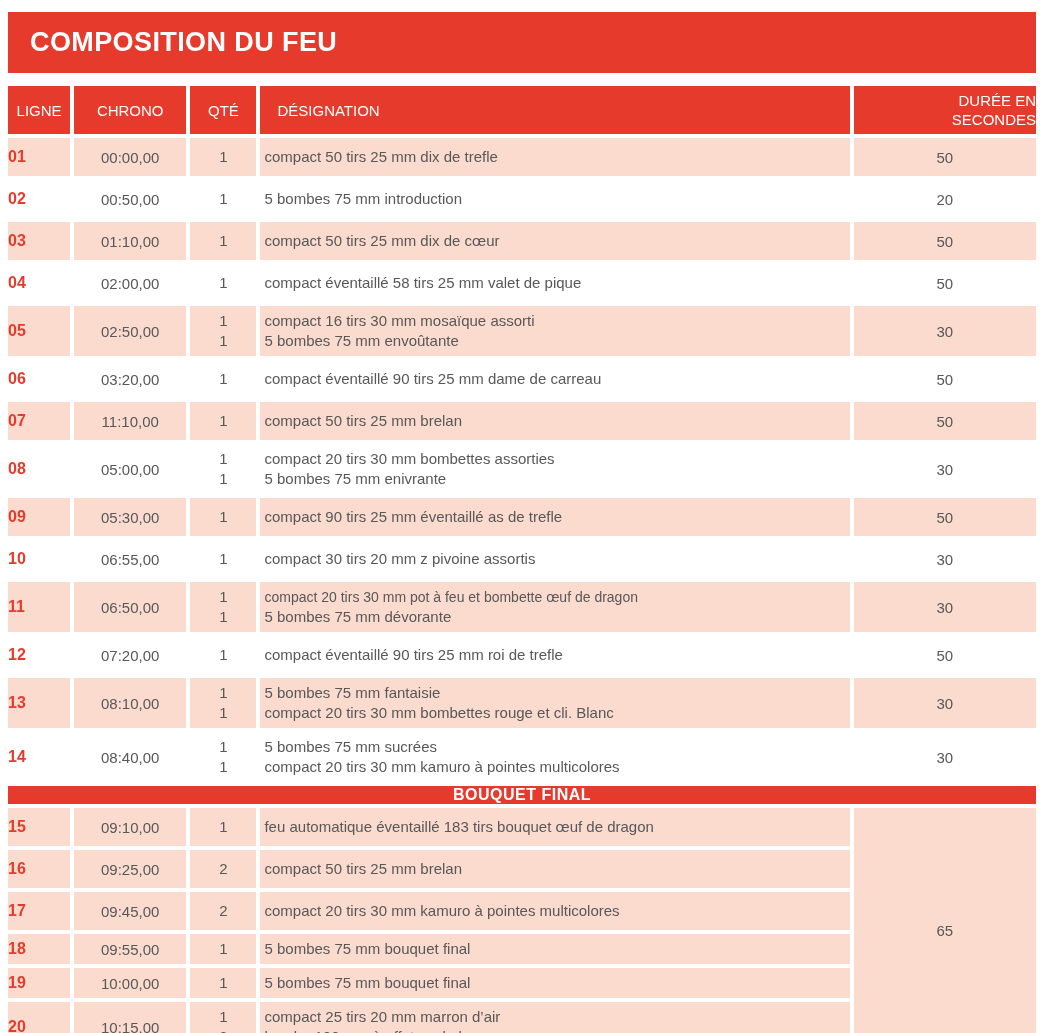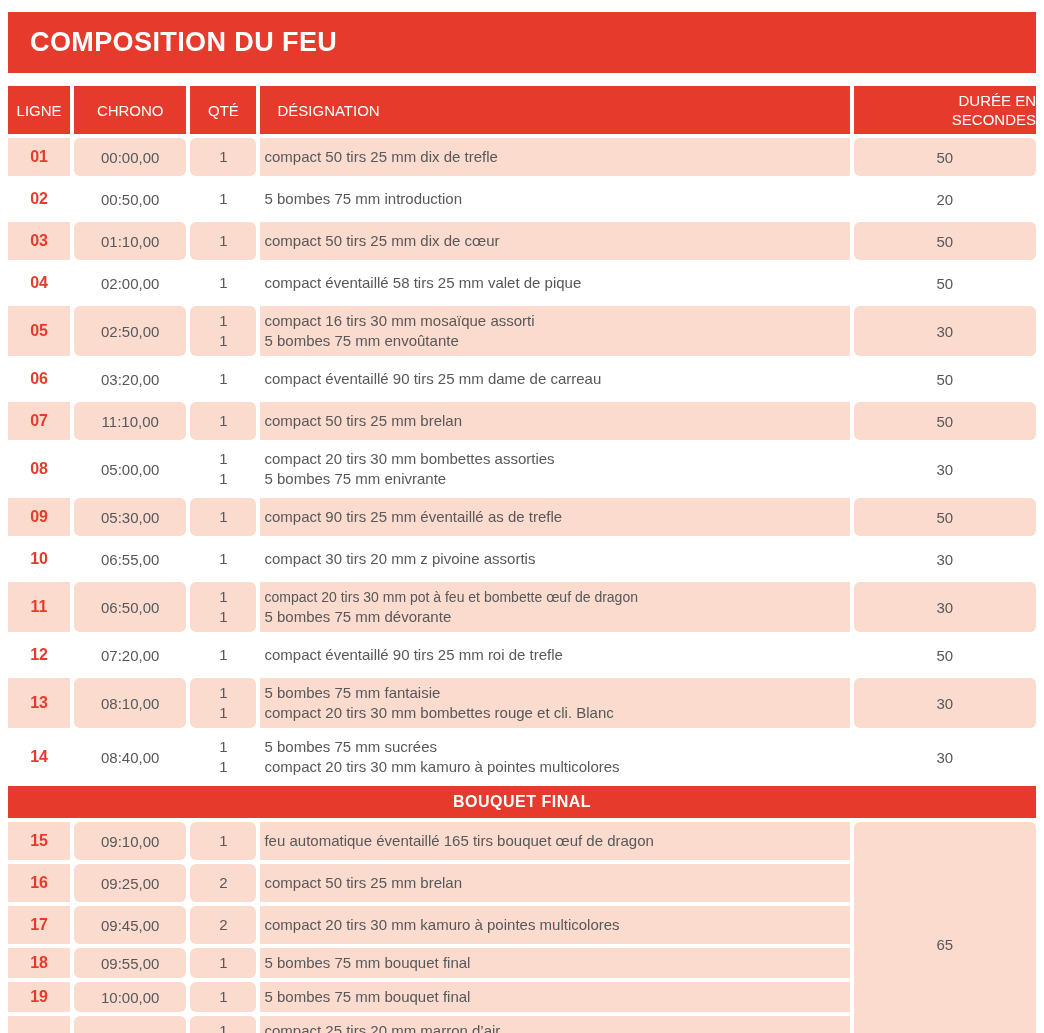--- a/index.html
+++ b/index.html
@@ -54,39 +54,38 @@
     color: var(--gray);
     vertical-align: middle;
     padding: 0;
     background: transparent;
   }
   tr.shaded td { background: var(--pink); }
 
   td.ligne {
     color: var(--red);
     font-weight: bold;
-    text-align: center;
     font-size: 16px;
   }
-  td.chrono, td.qte, td.duree { text-align: center; border-radius: 6px; }
+  td.chrono, td.qte, td.duree { text-align: center; }
   td.qte { white-space: pre-line; line-height: 20px; }
   td.designation { padding-left: 4px; }
   td.designation div { line-height: 20px; }
   td.designation div.line-sm { font-size: 14px; }
 
   tr.h1 td { height: 38px; }
   tr.h2 td { height: 50px; }
 
   td.banner {
     background: var(--red);
     color: #ffffff;
     font-weight: bold;
     font-size: 16px;
     text-align: center;
-    height: 32px;
+    height: 18px;
     letter-spacing: 0.5px;
   }
   
   #bouquet-body tr:nth-child(5) td,
   #bouquet-body tr:nth-child(6) td { height: 30px; }
 
   td.merged { background: var(--pink); }
 </style>
 </head>
 <body>
@@ -254,21 +253,21 @@
       </tbody>
     <tbody id="bouquet-body">
         <tr>
           <td class="banner" colspan="5">BOUQUET FINAL</td>
         </tr>
         <tr class="h1 shaded">
           <td class="ligne">15</td>
           <td class="chrono">09:10,00</td>
           <td class="qte">1</td>
           <td class="designation">
-            <div>feu automatique éventaillé 165 tirs bouquet œuf de dragon</div>
+            <div>feu automatique éventaillé 183 tirs bouquet œuf de dragon</div>
           </td>
           <td class="duree merged" rowspan="6">65</td>
         </tr>
         <tr class="h1 shaded">
           <td class="ligne">16</td>
           <td class="chrono">09:25,00</td>
           <td class="qte">2</td>
           <td class="designation">
             <div>compact 50 tirs 25 mm brelan</div>
           </td>

